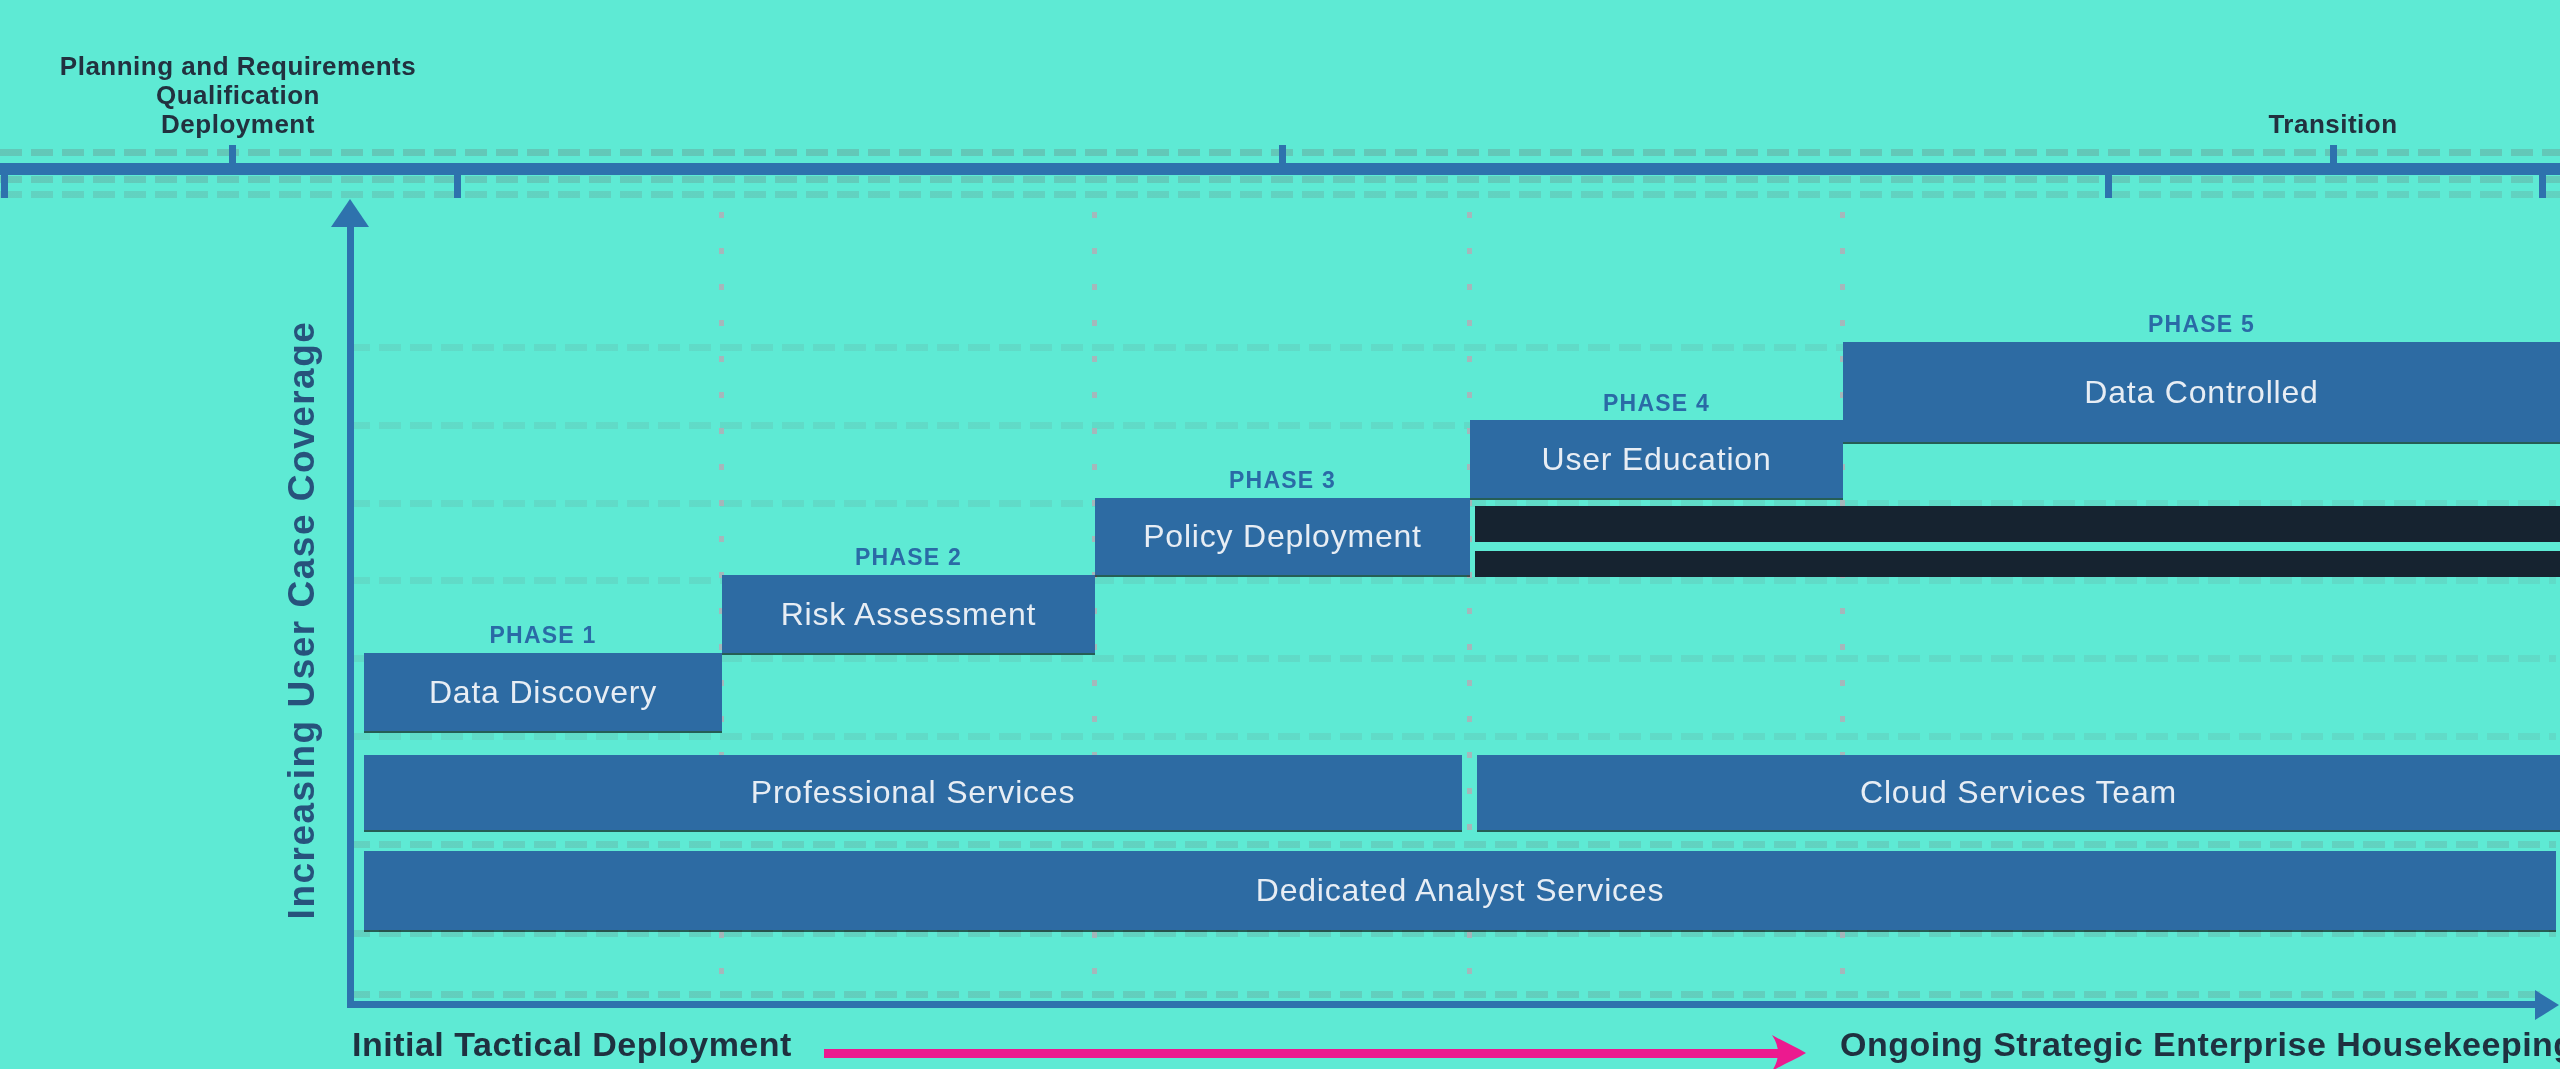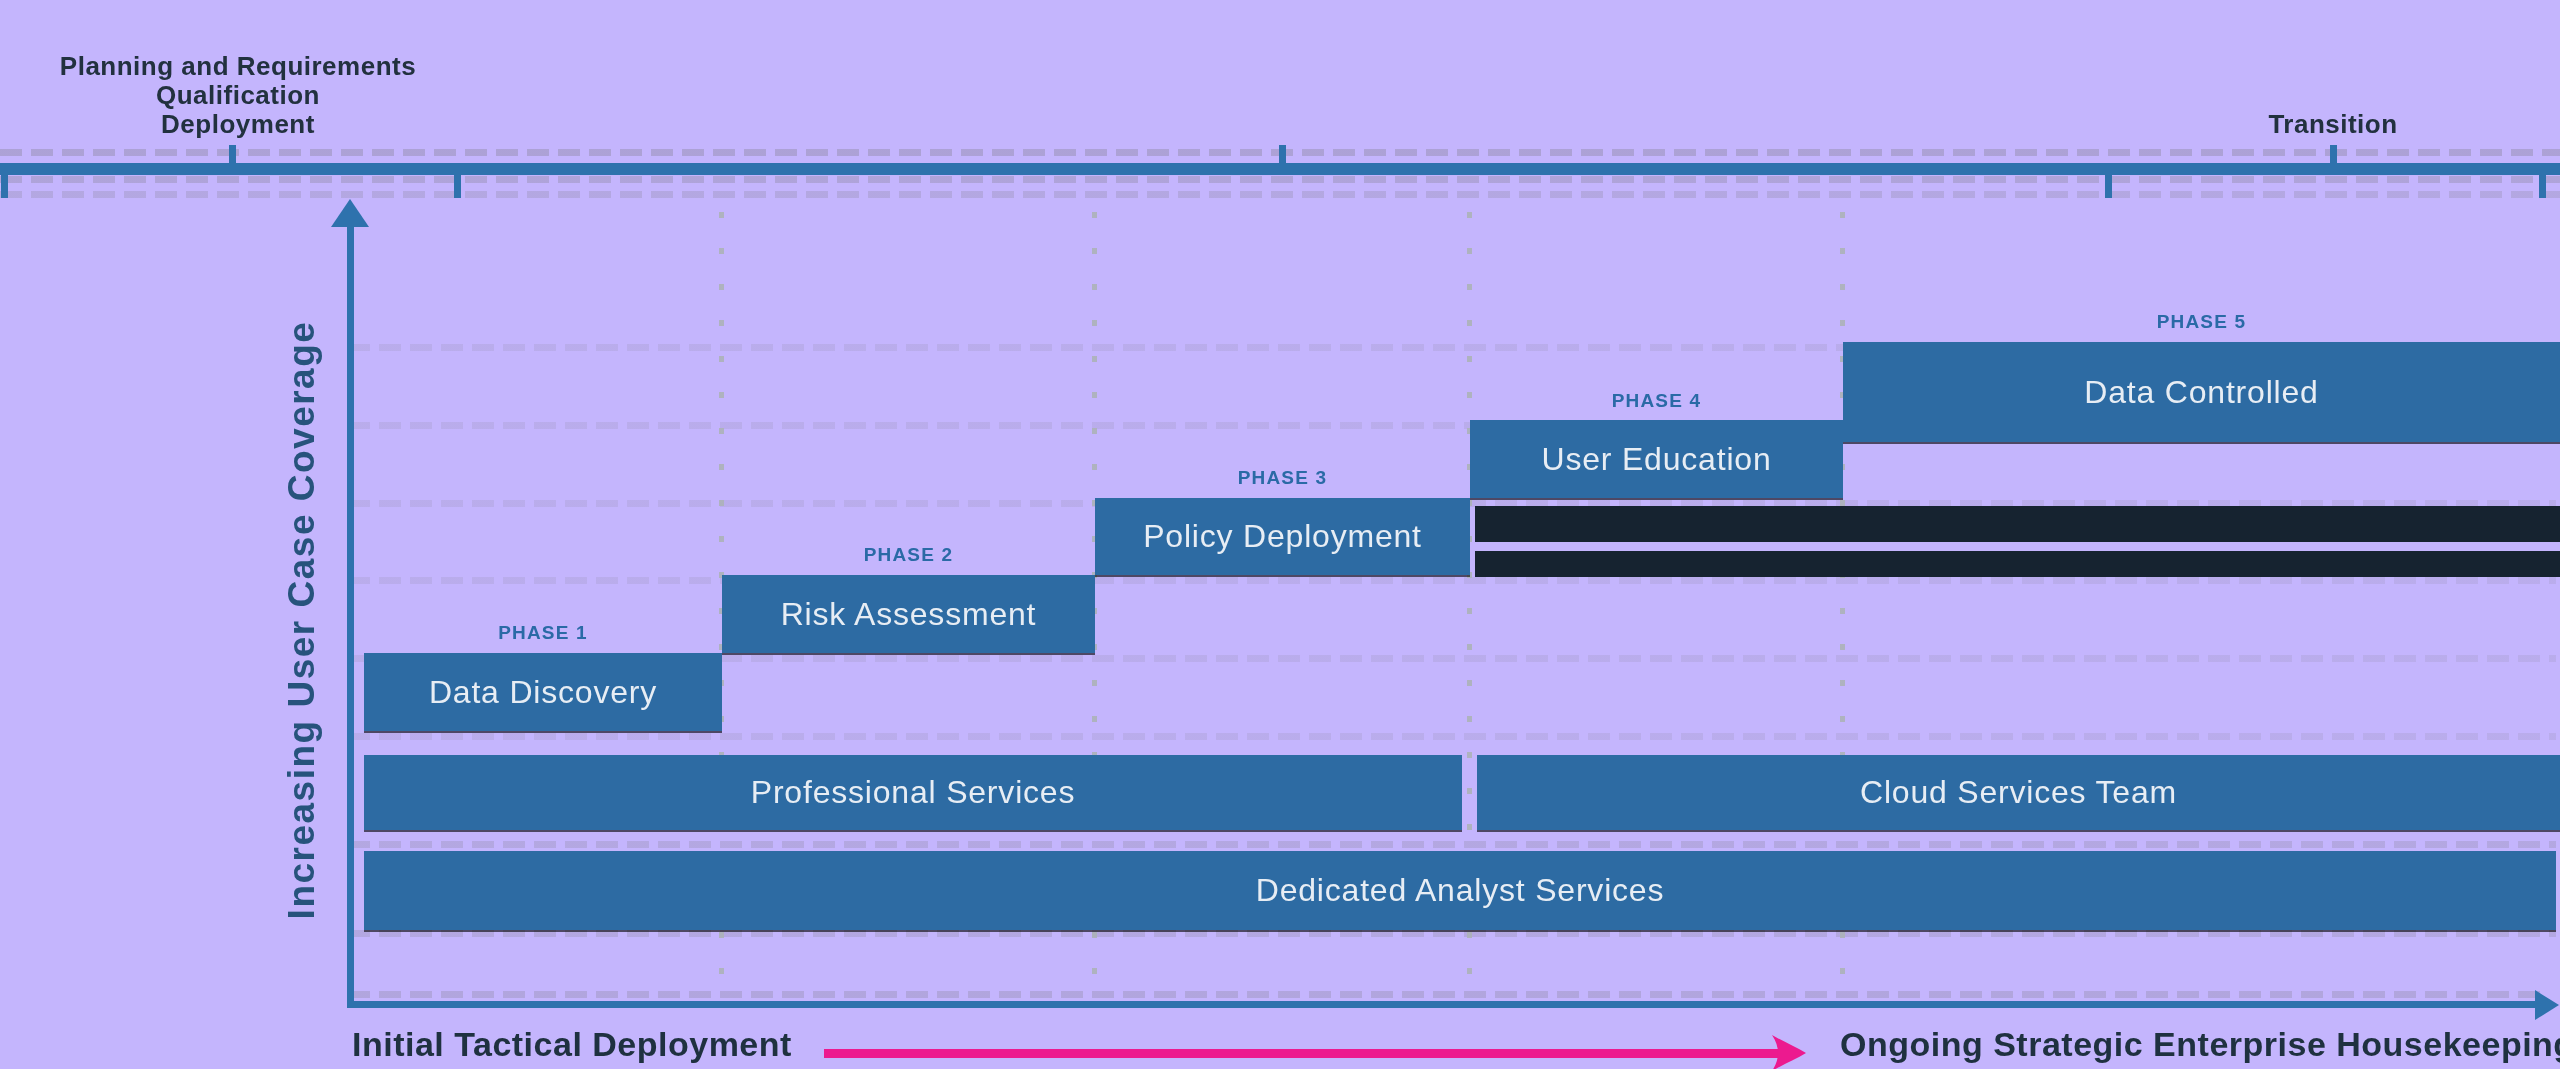--- a/index.html
+++ b/index.html
@@ -1,16 +1,16 @@
 <!DOCTYPE html>
 <html><head>
 <meta charset="utf-8">
 <style>
   html,body{margin:0;padding:0;background:#000;}
-  .stage{position:relative;width:2560px;height:1069px;background:#c4b5fd;overflow:hidden;
+  .stage{position:relative;width:2560px;height:1069px;background:#5eead4;overflow:hidden;
          font-family:"Liberation Sans", sans-serif;}
   .abs{position:absolute;}
 
   
   .tl-bar{left:0;top:163px;width:2560px;height:12px;background:#2e72ad;z-index:2;}
   .tl-tick-up{width:7px;height:19px;top:145px;background:#2e72ad;z-index:2;}
   .tl-tick-down{width:7px;height:23px;top:175px;background:#2e72ad;z-index:2;}
   .tl-label{color:#22313f;font-weight:700;font-size:26px;line-height:29px;
             text-align:center;letter-spacing:.5px;z-index:2;}
 
@@ -36,21 +36,21 @@
   
   .vline{top:212px;height:782px;width:5px;z-index:1;
          background:repeating-linear-gradient(180deg,rgba(172,178,184,.9) 0 6px,rgba(0,0,0,0) 6px 36px);}
 
   
   .stripe{background:#162330;z-index:1;}
 
   
   .bluebox{background:#2d6ba3;color:#e7edf4;display:flex;align-items:center;justify-content:center;
            font-size:32px;letter-spacing:.8px;z-index:2;box-shadow:0 2px 0 rgba(0,0,0,.6);}
-  .phase-tag{color:#2a6aa6;font-weight:800;font-size:19px;letter-spacing:1.2px;
+  .phase-tag{color:#2a6aa6;font-weight:800;font-size:23px;letter-spacing:1.2px;
              text-align:center;z-index:2;}
 
   
   .foot-label{color:#1f3140;font-weight:700;font-size:34px;letter-spacing:.5px;
               white-space:nowrap;z-index:2;}
   .pink-line{left:824px;top:1049px;width:958px;height:9px;background:#ec1a8f;z-index:2;}
   .pink-head{left:1770px;top:1033px;z-index:2;}
 </style>
 </head>
 <body>

